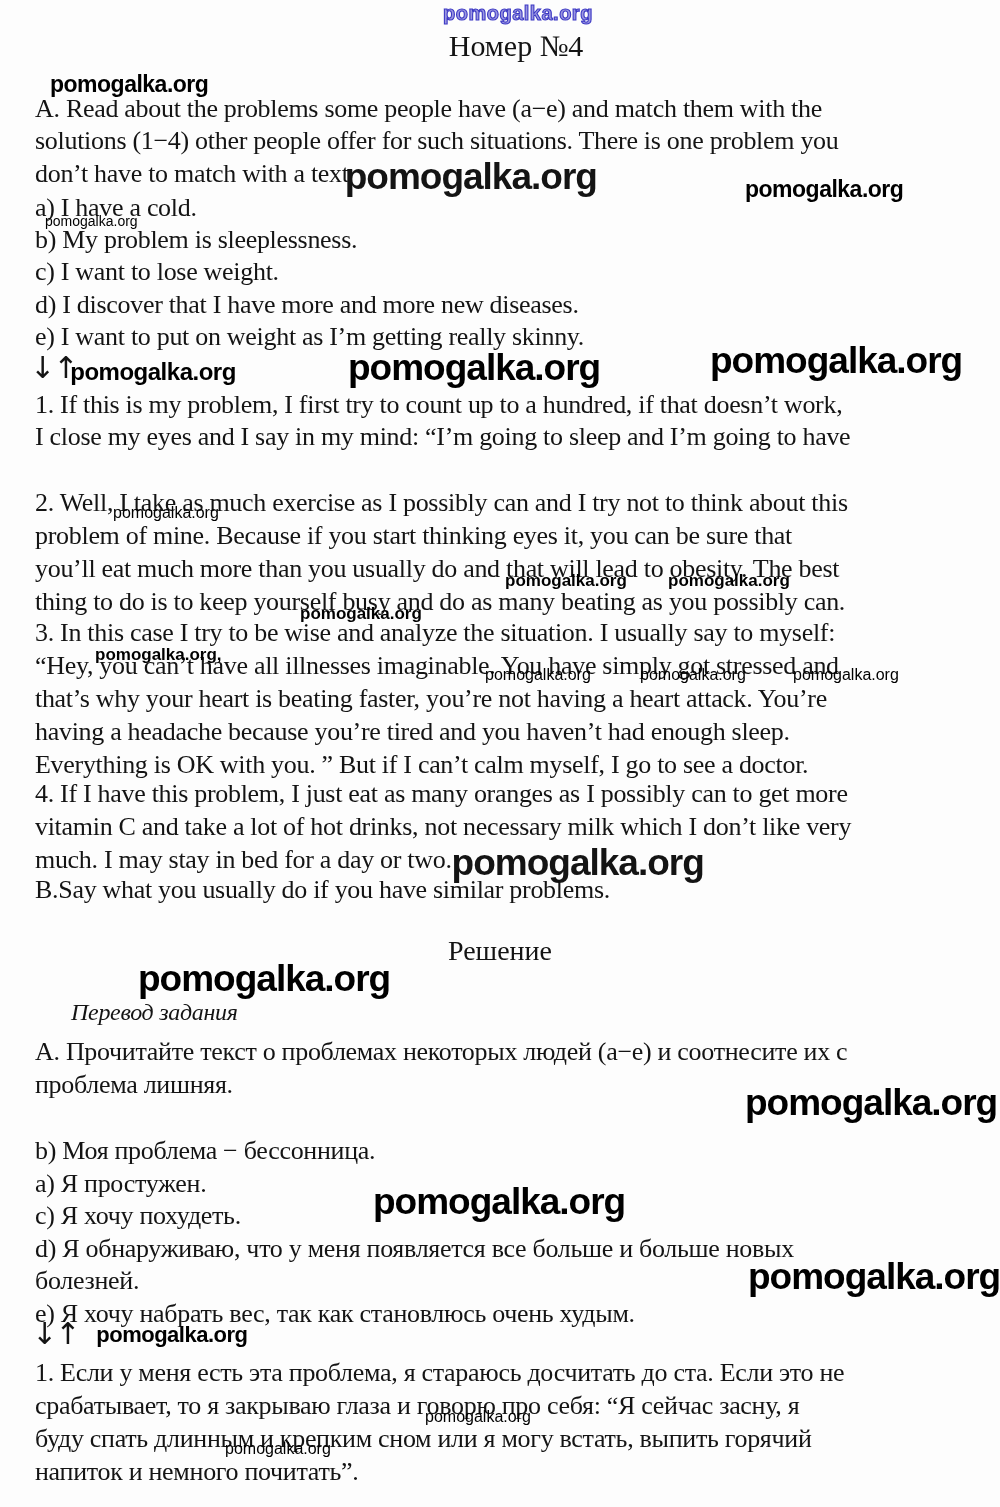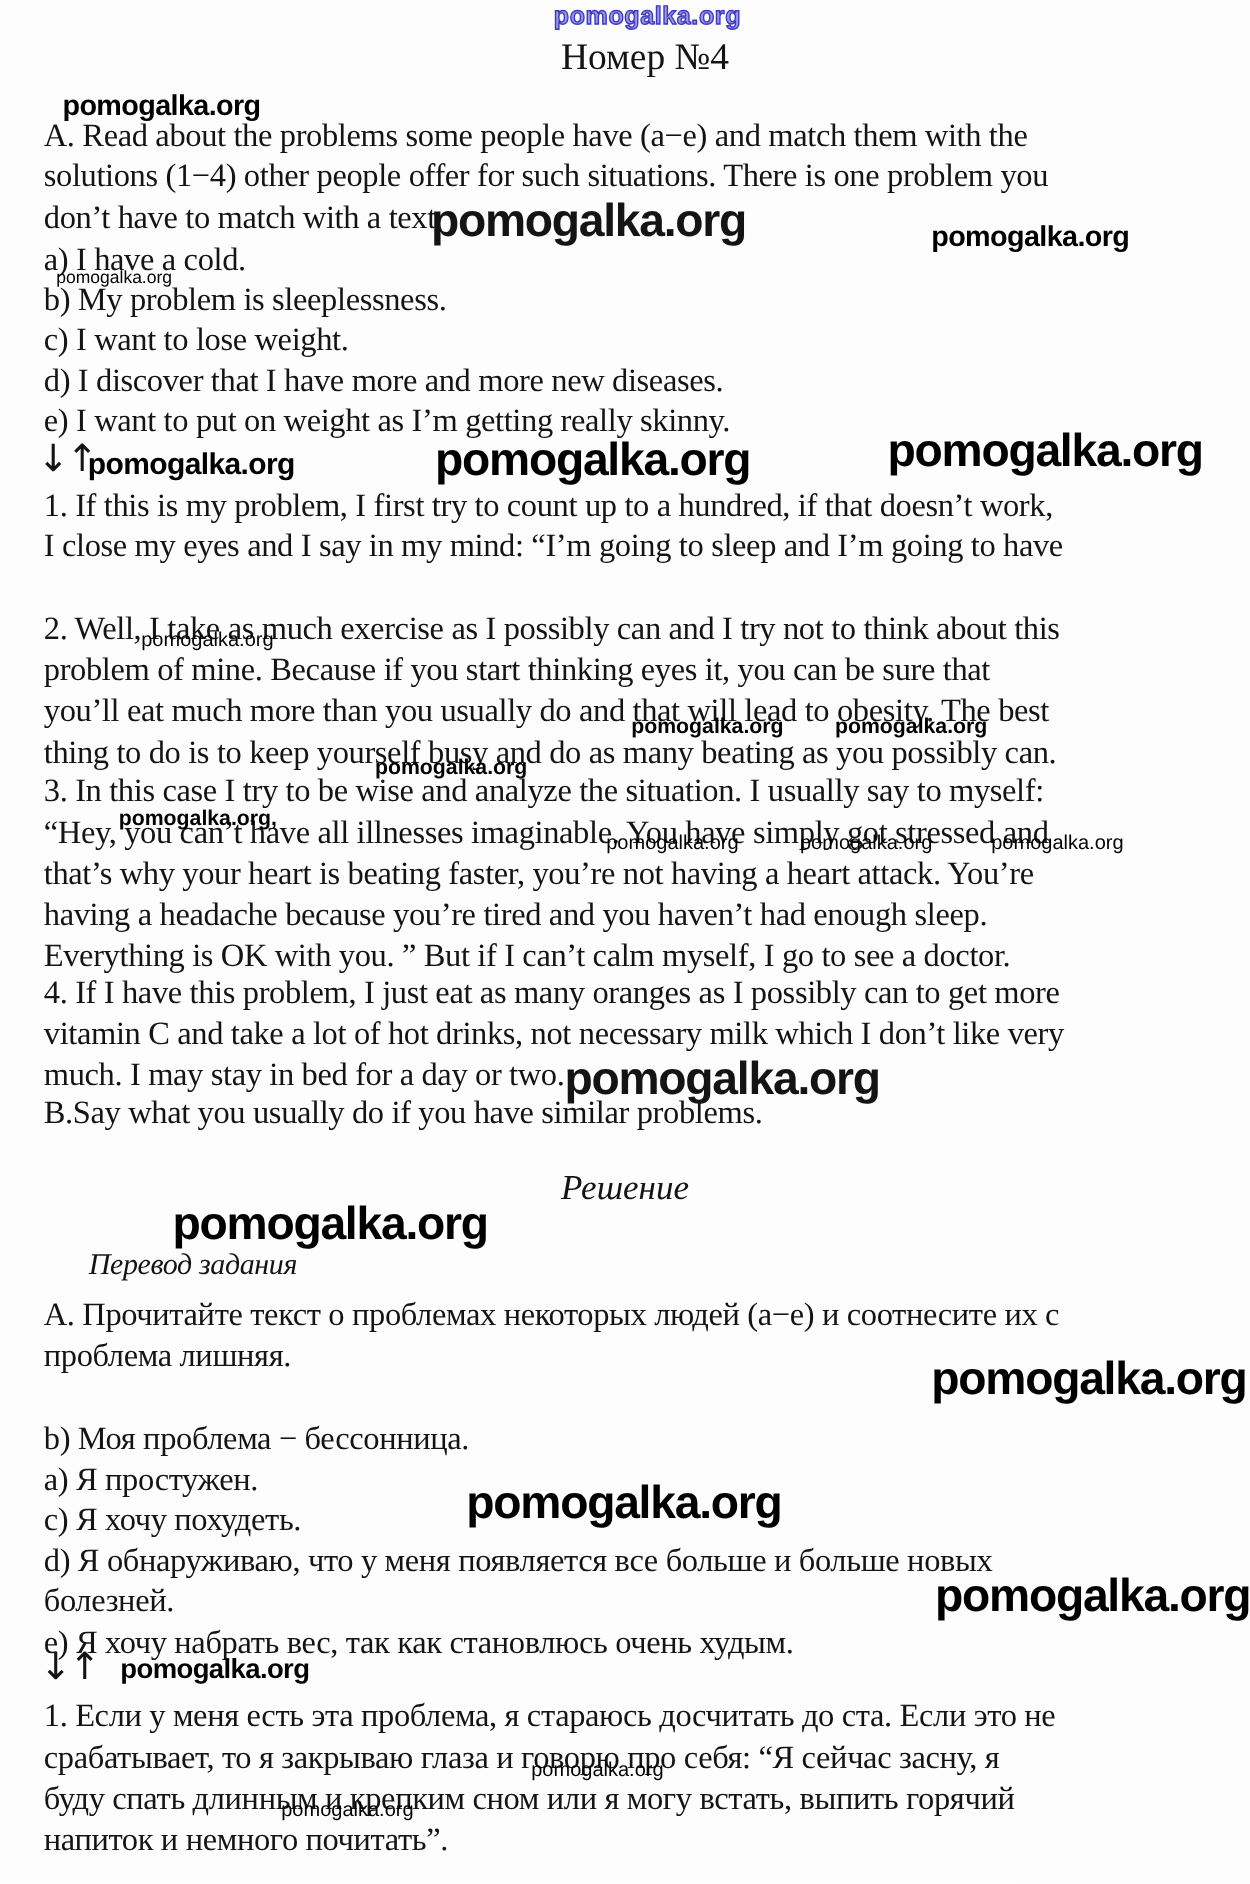--- a/index.html
+++ b/index.html
@@ -15,21 +15,21 @@
   .abs{position:absolute;}
   .line{white-space:nowrap;}
 
   
   .en-text{font-size:26px;line-height:32.3px;letter-spacing:-0.3px;}
   .ru-text{font-size:26px;line-height:33px;letter-spacing:-0.3px;}
   .items .line{line-height:32.2px;}
 
   
   .title{width:100%;text-align:center;font-size:30px;padding-left:16px;}
-  .solution-heading{width:100%;text-align:center;font-size:28px;font-style:italic;}
+  .solution-heading{width:100%;text-align:center;font-size:28px;}
   .translation-heading{font-size:24px;font-weight:400;font-style:italic;letter-spacing:-0.3px;margin-left:36px;}
 
   
   .wm{font-family:"Liberation Sans","DejaVu Sans",sans-serif;font-weight:700;color:#000;white-space:nowrap;}
   .wm-blue{
     font-size:20px;letter-spacing:0.5px;
     color:#9a96e0;
     -webkit-text-stroke:1.1px #3c38c4;
   }
   .wm-big{font-size:37px;letter-spacing:-1px;}

